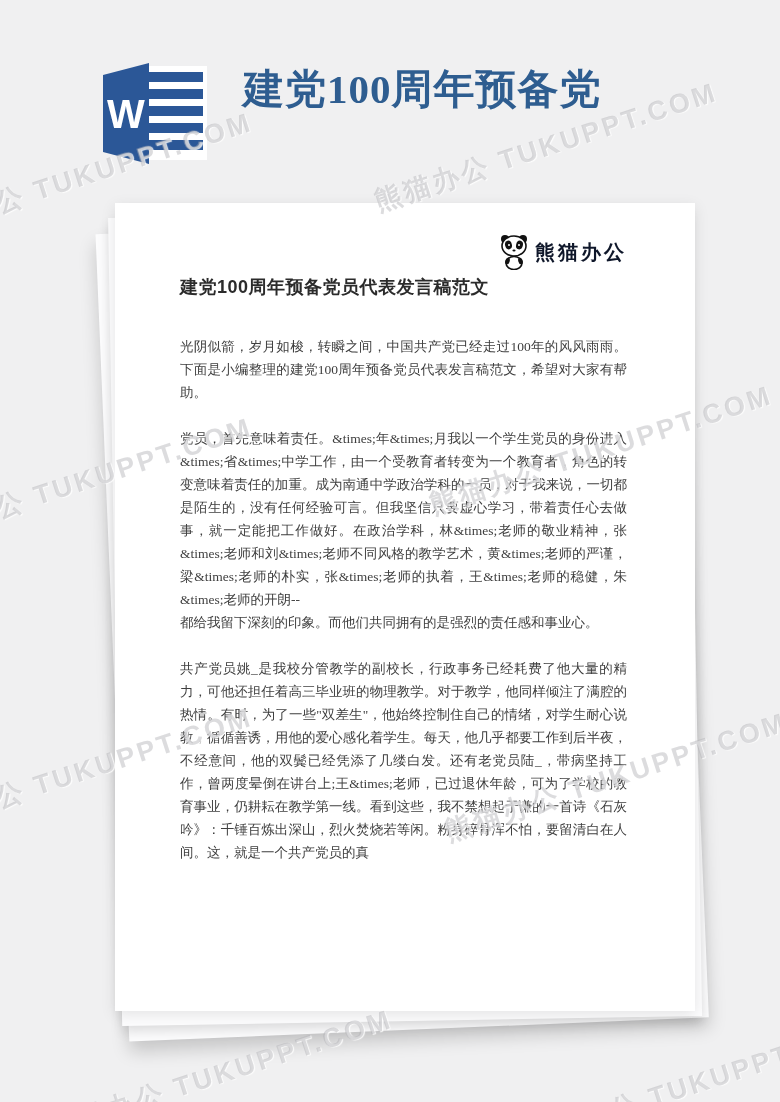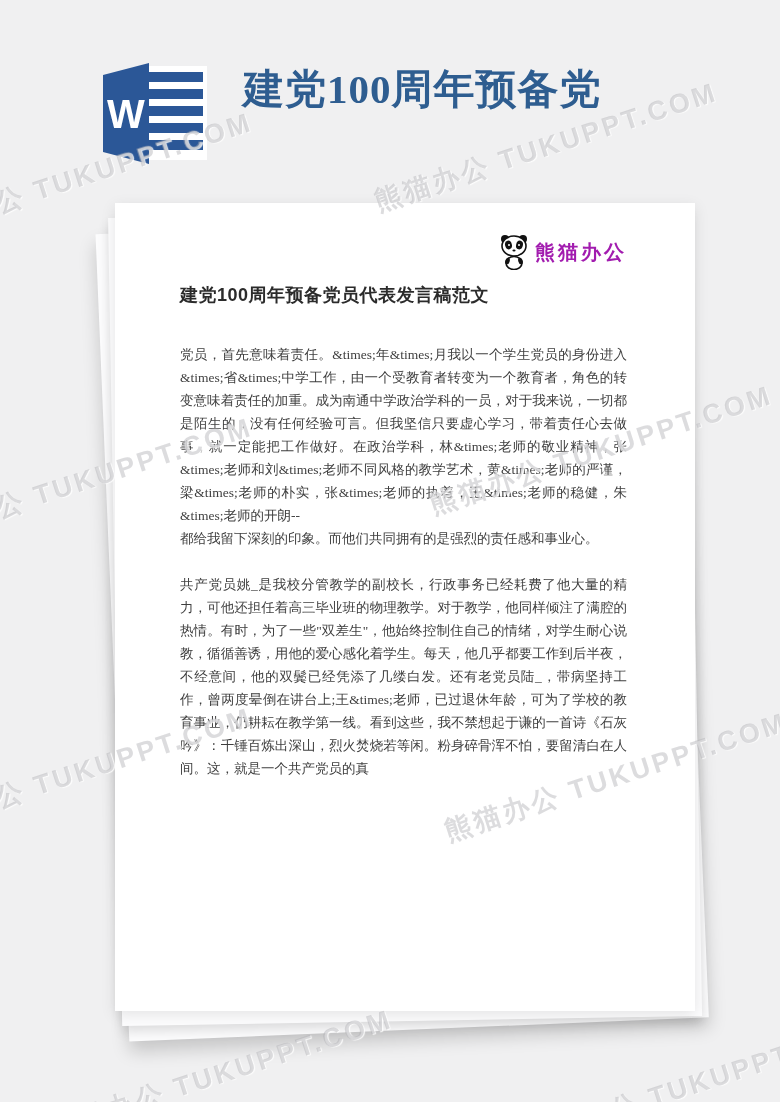--- a/index.html
+++ b/index.html
@@ -45,24 +45,24 @@
   }
 
   
   .brand-row {
     display: flex; justify-content: flex-end; align-items: center;
     height: 38px; margin-bottom: 2px;
   }
   .panda-icon { width: 30px; height: 36px; margin-right: 6px; }
   .brand-name {
     font-size: 20px; font-weight: 800; letter-spacing: 3px;
-    color: #a21caf; font-family: Liberation Mono, monospace;
+    color: #0f172a; font-family: Liberation Mono, monospace;
   }
   .doc-title {
-    margin: 12px 0 36px 0;
+    margin: 4px 0 36px 0;
     font-size: 18px; font-weight: 600; color: #2b2b2b;
     font-family: "Liberation Sans", sans-serif;
     letter-spacing: 0.5px;
   }
   .para {
     margin: 0 0 23px 0;
     font-size: 13.5px; line-height: 23px; color: #3e3e3e;
     font-family: "Liberation Serif", serif;
     text-align: justify;
     white-space: pre-wrap;
@@ -128,20 +128,21 @@
         <ellipse cx="15" cy="16.5" rx="1.6" ry="1.1" fill="#111"></ellipse>
         <ellipse cx="15" cy="29" rx="8" ry="6.5" fill="#ffffff" stroke="#111" stroke-width="1.6"></ellipse>
         <ellipse cx="8.5" cy="27" rx="2.2" ry="3.4" fill="#111" transform="rotate(18 8.5 27)"></ellipse>
         <ellipse cx="21.5" cy="27" rx="2.2" ry="3.4" fill="#111" transform="rotate(-18 21.5 27)"></ellipse>
       </svg>
       <span class="brand-name">熊猫办公</span>
     </div>
 
     <h1 class="doc-title">建党100周年预备党员代表发言稿范文</h1>
 
+    <p class="para">光阴似箭，岁月如梭，转瞬之间，中国共产党已经走过100年的风风雨雨。下面是小编整理的建党100周年预备党员代表发言稿范文，希望对大家有帮助。</p>
     <p class="para">党员，首先意味着责任。&amp;times;年&amp;times;月我以一个学生党员的身份进入&amp;times;省&amp;times;中学工作，由一个受教育者转变为一个教育者，角色的转变意味着责任的加重。成为南通中学政治学科的一员，对于我来说，一切都是陌生的，没有任何经验可言。但我坚信只要虚心学习，带着责任心去做事，就一定能把工作做好。在政治学科，林&amp;times;老师的敬业精神，张&amp;times;老师和刘&amp;times;老师不同风格的教学艺术，黄&amp;times;老师的严谨，梁&amp;times;老师的朴实，张&amp;times;老师的执着，王&amp;times;老师的稳健，朱&amp;times;老师的开朗--
 都给我留下深刻的印象。而他们共同拥有的是强烈的责任感和事业心。</p>
     <p class="para">共产党员姚_是我校分管教学的副校长，行政事务已经耗费了他大量的精力，可他还担任着高三毕业班的物理教学。对于教学，他同样倾注了满腔的热情。有时，为了一些"双差生"，他始终控制住自己的情绪，对学生耐心说教，循循善诱，用他的爱心感化着学生。每天，他几乎都要工作到后半夜，不经意间，他的双鬓已经凭添了几缕白发。还有老党员陆_，带病坚持工作，曾两度晕倒在讲台上;王&amp;times;老师，已过退休年龄，可为了学校的教育事业，仍耕耘在教学第一线。看到这些，我不禁想起于谦的一首诗《石灰吟》：千锤百炼出深山，烈火焚烧若等闲。粉身碎骨浑不怕，要留清白在人间。这，就是一个共产党员的真</p>
   </div>
 
   <span class="wm wm1">熊猫办公 TUKUPPT.COM</span>
   <span class="wm wm2">熊猫办公 TUKUPPT.COM</span>
   <span class="wm wm3">熊猫办公 TUKUPPT.COM</span>
   <span class="wm wm4">熊猫办公 TUKUPPT.COM</span>
   <span class="wm wm5">熊猫办公 TUKUPPT.COM</span>

